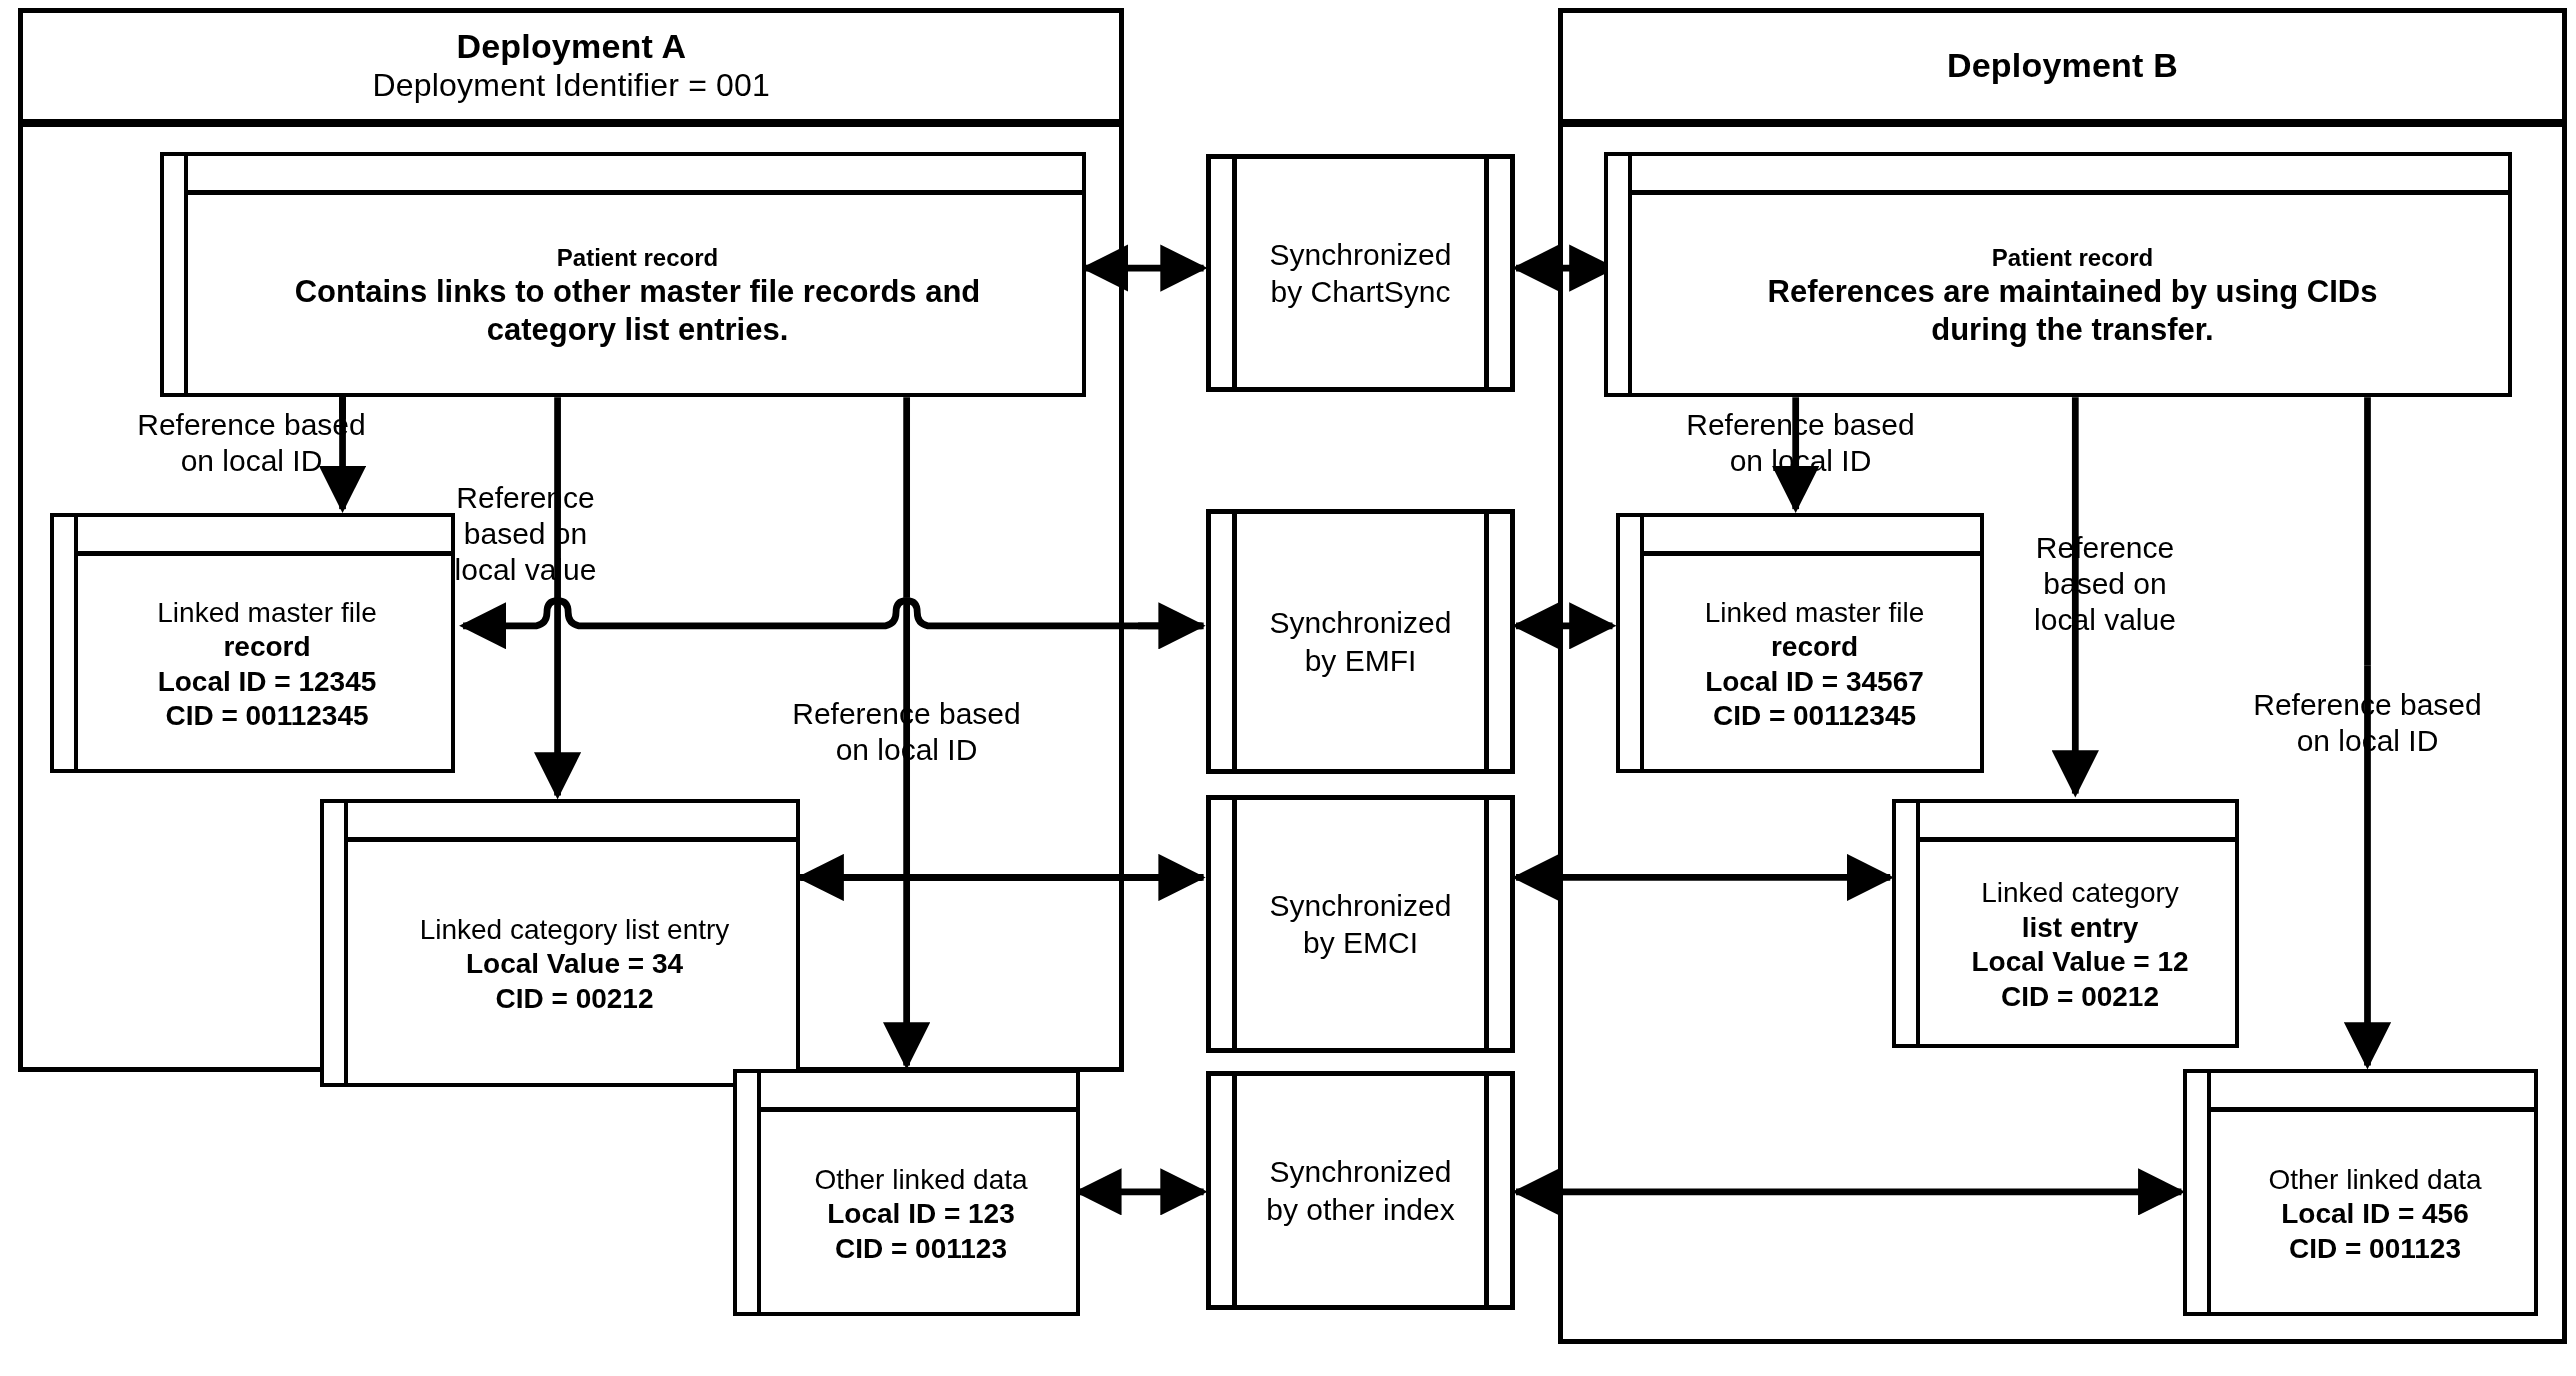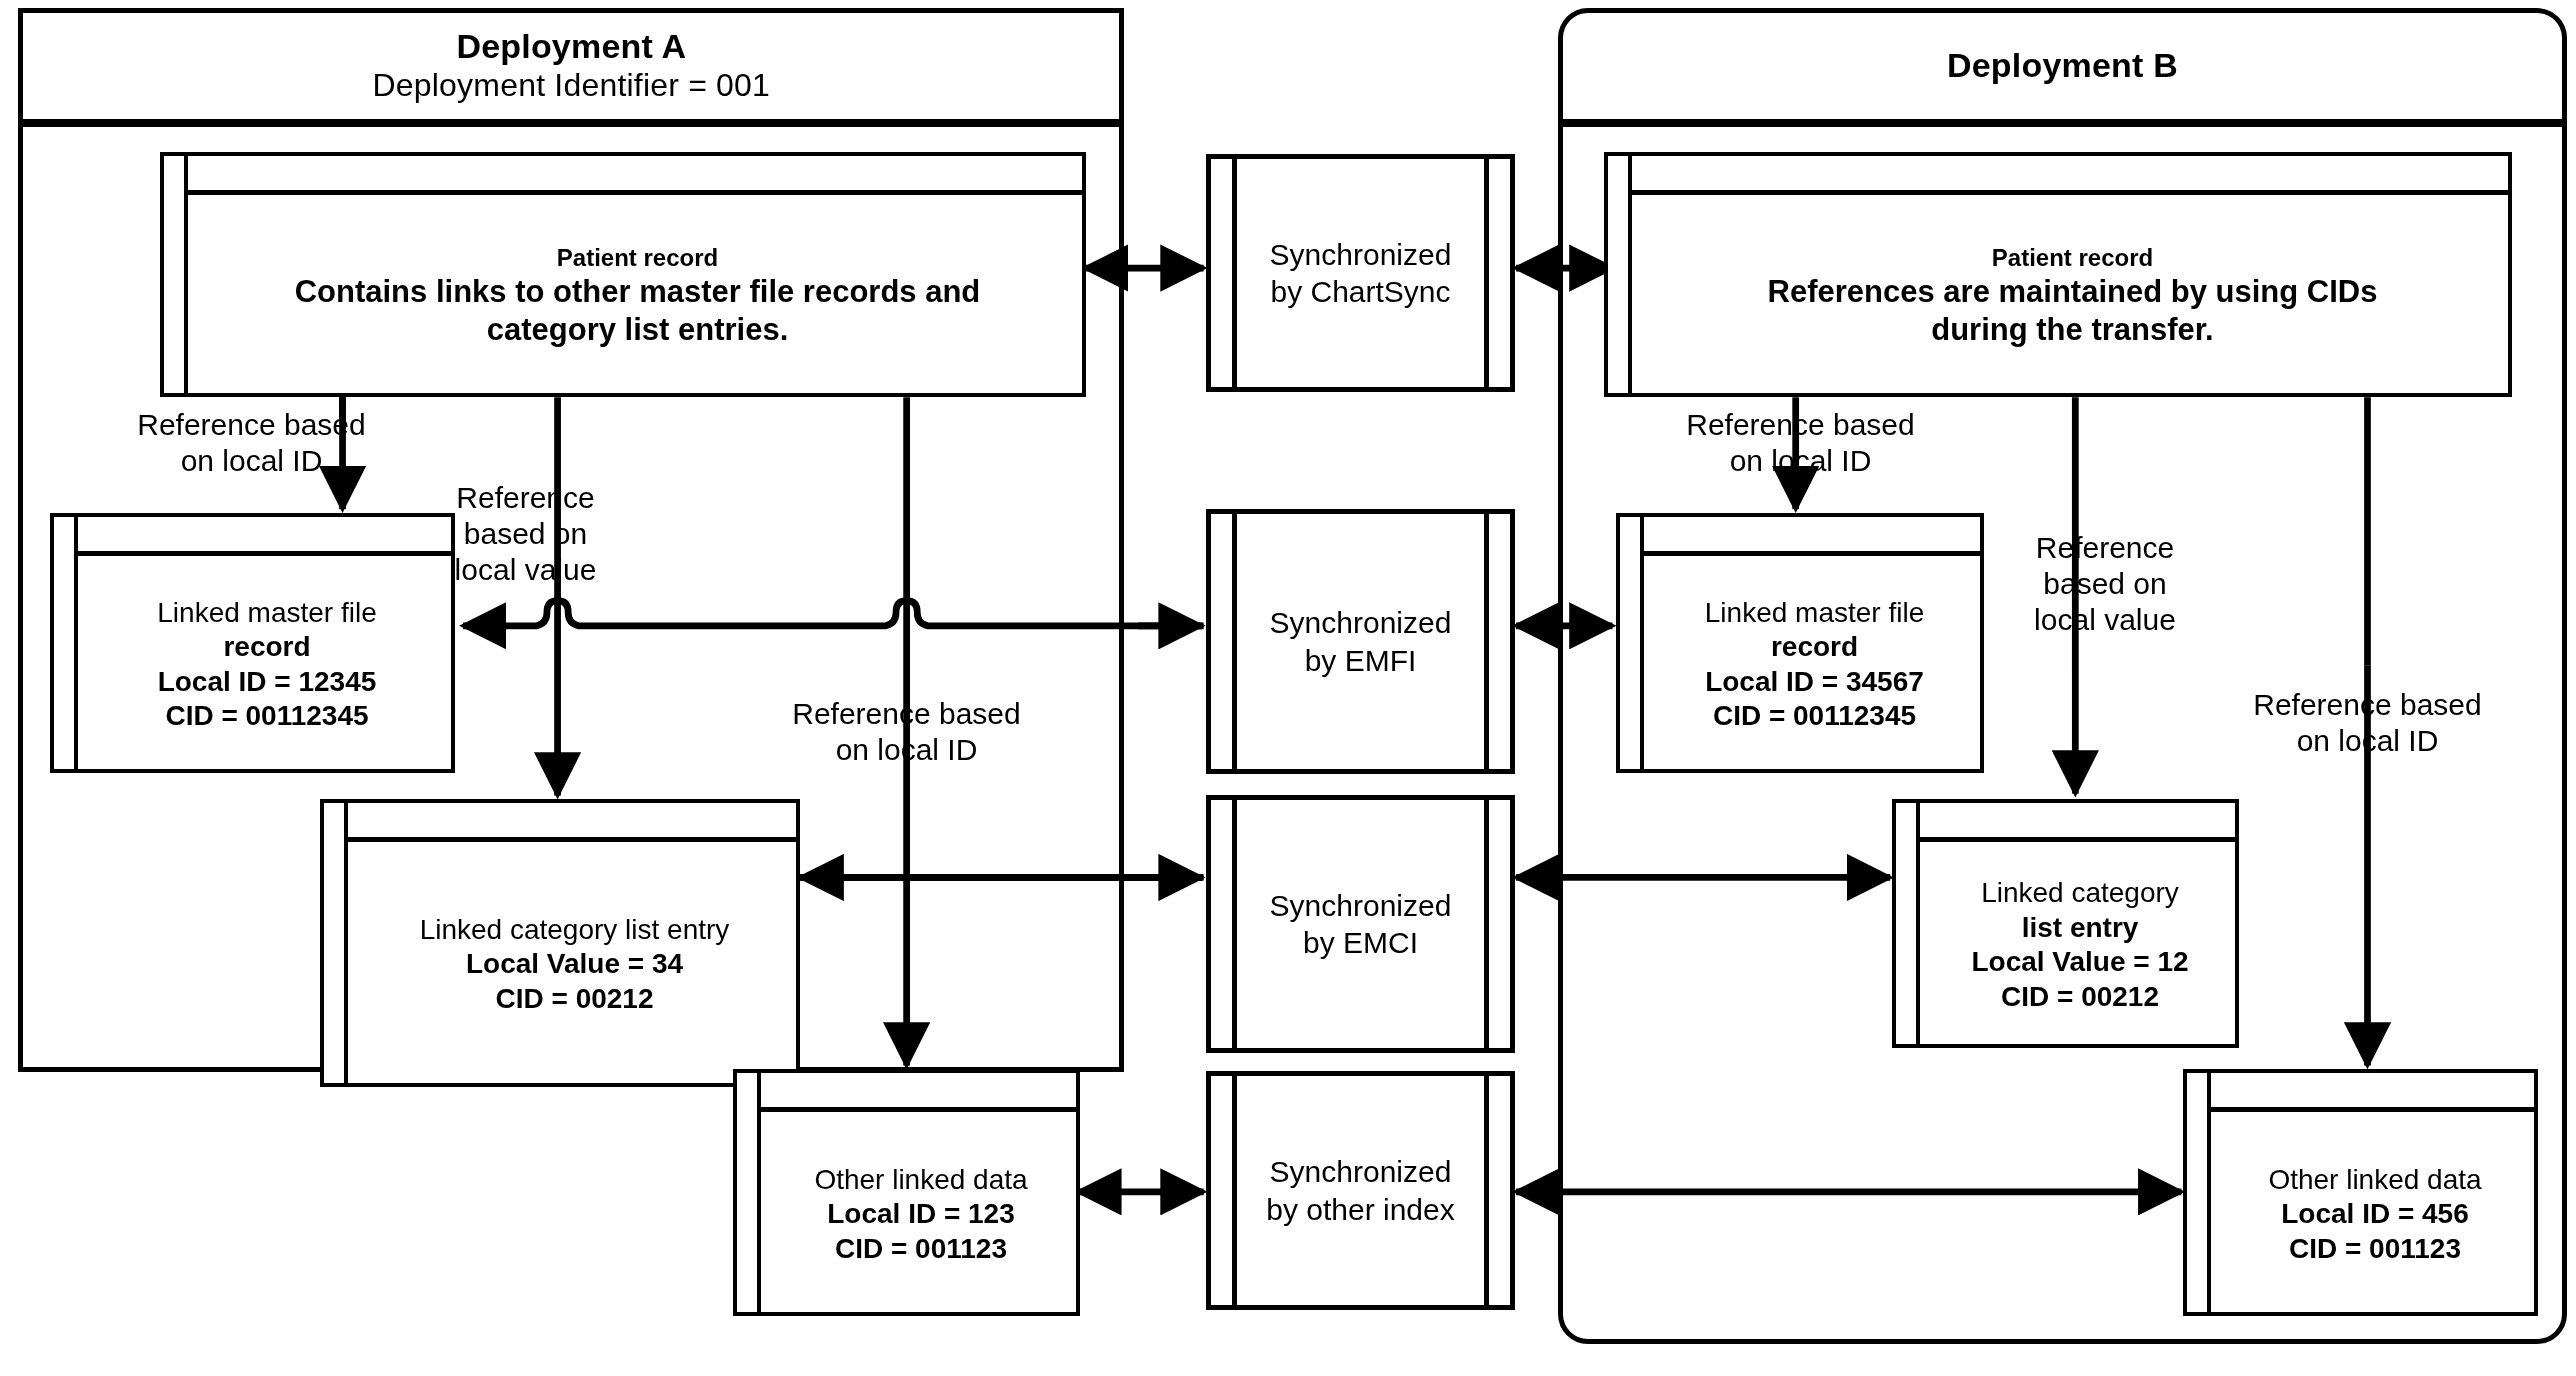--- a/index.html
+++ b/index.html
@@ -209,21 +209,21 @@
     </g>
   </svg>
 
   <div class="deployment" style="left:18.3px; top:8px; width:1106px; height:1064px;">
     <div class="dep-header">
       <div class="dep-title">Deployment A</div>
       <div class="dep-sub">Deployment Identifier = 001</div>
     </div>
   </div>
 
-  <div class="deployment" style="left:1558px; top:7.7px; width:1009px; height:1336px;border-radius:30px;">
+  <div class="deployment" style="left:1558px; top:7.7px; width:1009px; height:1336px;">
     <div class="dep-header">
       <div class="dep-title">Deployment B</div>
     </div>
   </div>
 
   <div class="record" style="left:160px; top:152px; width:926px; height:245px;">
     <div class="spine"></div>
     <div class="topband"></div>
     <div class="body">
       <div class="rec-title">Patient record</div>

